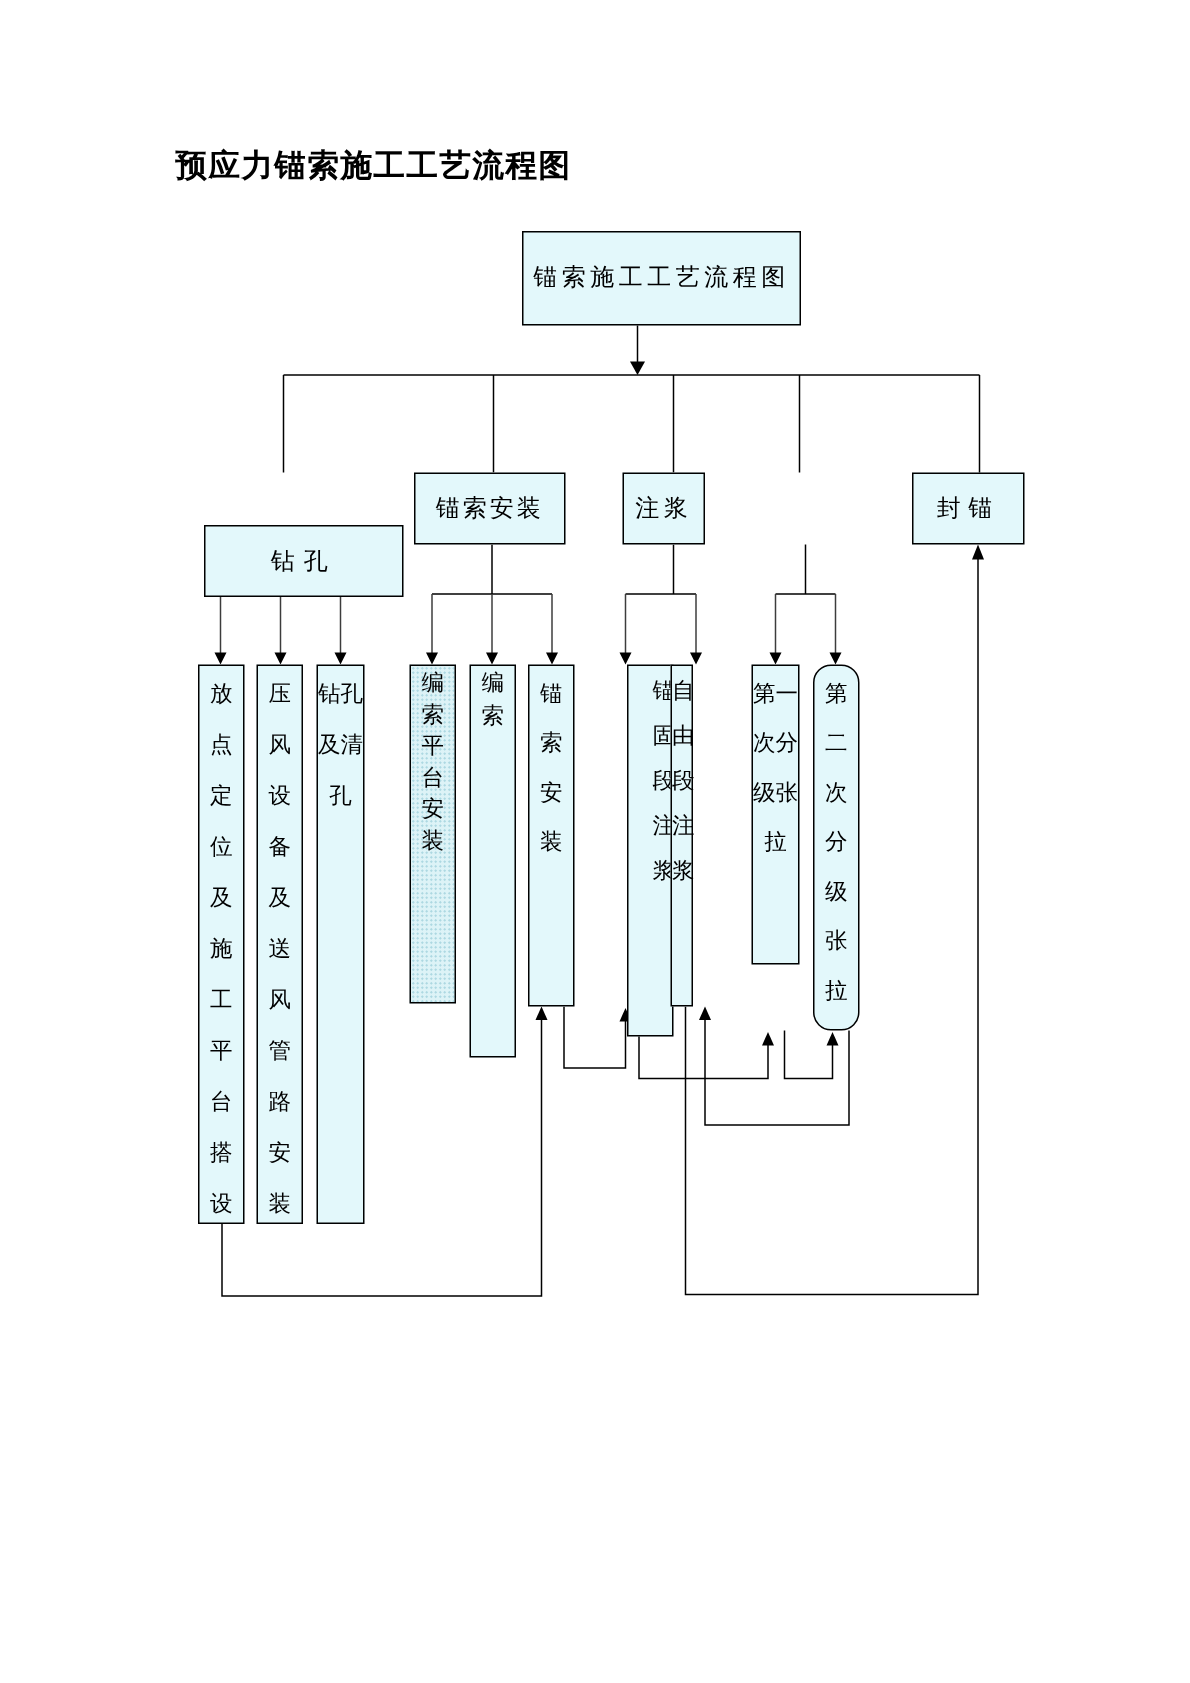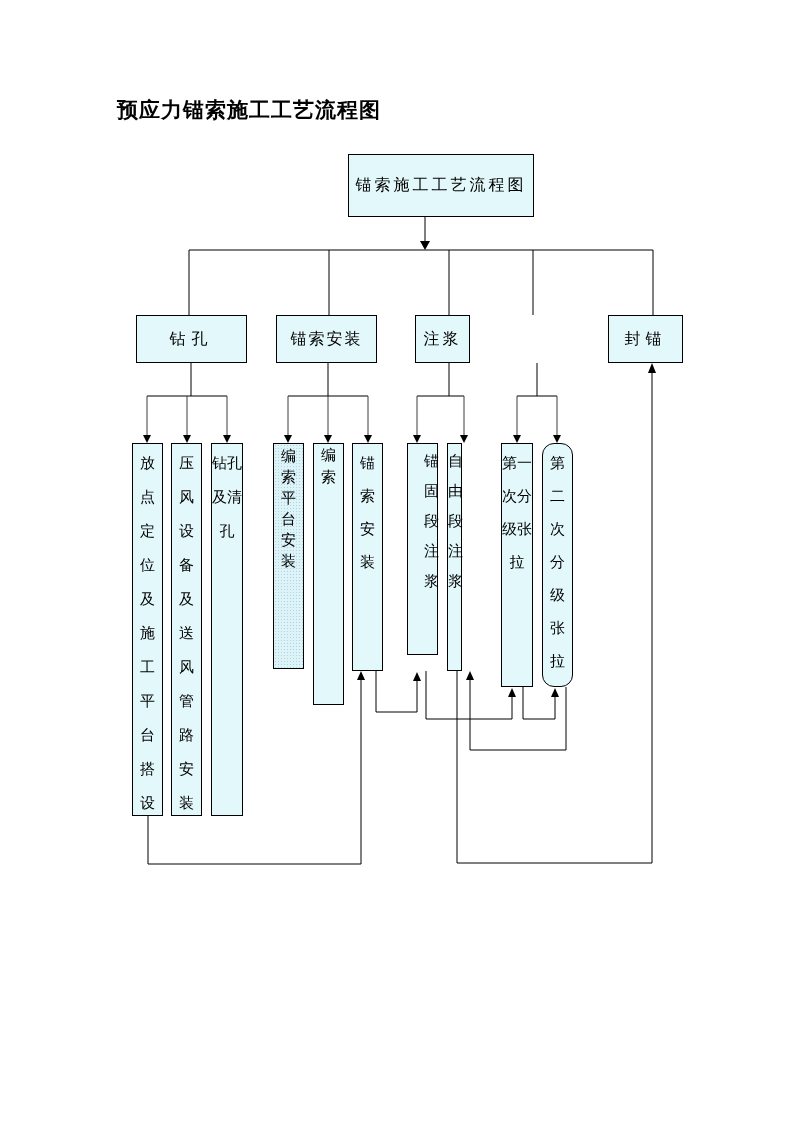--- a/index.html
+++ b/index.html
@@ -15,41 +15,41 @@
     position:absolute;background:#e3f8fb;border:1px solid #000;box-sizing:border-box;
   }
   .root-box{
     left:332px;top:154px;width:186px;height:63px;display:flex;align-items:center;
     justify-content:center;font-size:16px;letter-spacing:3px;white-space:nowrap;margin-left:16px;
   }
   .stage{
     top:315px;height:48px;display:flex;align-items:center;justify-content:center;
     font-size:16px;white-space:nowrap;
   }
-  .stage.s0{left:136px;width:111px;letter-spacing:6px;}
+  .stage.s0{left:136px;width:133px;letter-spacing:6px;margin-top:35px;}
   .stage.s1{left:276px;width:101px;letter-spacing:2px;}
   .stage.s2{left:415px;width:55px;letter-spacing:3px;}
   .stage.s3{left:491px;width:96px;letter-spacing:1px;}
   .stage.s4{left:608px;width:75px;letter-spacing:5px;}
   .tall{
     top:443px;font-size:15px;line-height:33px;text-align:center;padding-top:2px;
     word-break:break-all;
   }
   .tall.t0{left:132px;width:31px;height:373px;line-height:34px;}
   .tall.t1{left:171px;width:31px;height:373px;line-height:34px;}
   .tall.t2{left:211px;width:32px;height:373px;line-height:34px;}
   .tall.t3{left:273px;width:31px;height:226px;line-height:21px;padding-top:1px;
     background-color:#ddf3f7;
     background-image:radial-gradient(#a9d6e0 0.8px, rgba(0,0,0,0) 0.8px);
     background-size:3px 3px;}
   .tall.t4{left:313px;width:31px;height:262px;line-height:22px;font-family:Liberation Mono, monospace;}
   .tall.t5{left:352px;width:31px;height:228px;}
-  .tall.t6{left:407px;width:31px;height:212px;line-height:30px;padding-left:16px;}
+  .tall.t6{left:418px;width:31px;height:248px;line-height:30px;padding-left:16px;}
   .tall.t7{left:447px;width:15px;height:228px;line-height:30px;}
-  .tall.t8{left:501px;width:32px;height:244px;}
+  .tall.t8{left:501px;width:32px;height:200px;}
   .tall.t9{left:542px;width:31px;height:244px;border-radius:12px;}
   .wires{position:absolute;left:0;top:0;width:793px;height:1122px;}
   .wires path{fill:none;stroke:#000;stroke-width:1;}
   .wires path.soft{stroke:#3c3c3c;}
   .wires polygon{fill:#000;stroke:none;}
 </style>
 </head>
 <body>
 
 <div class="page">

